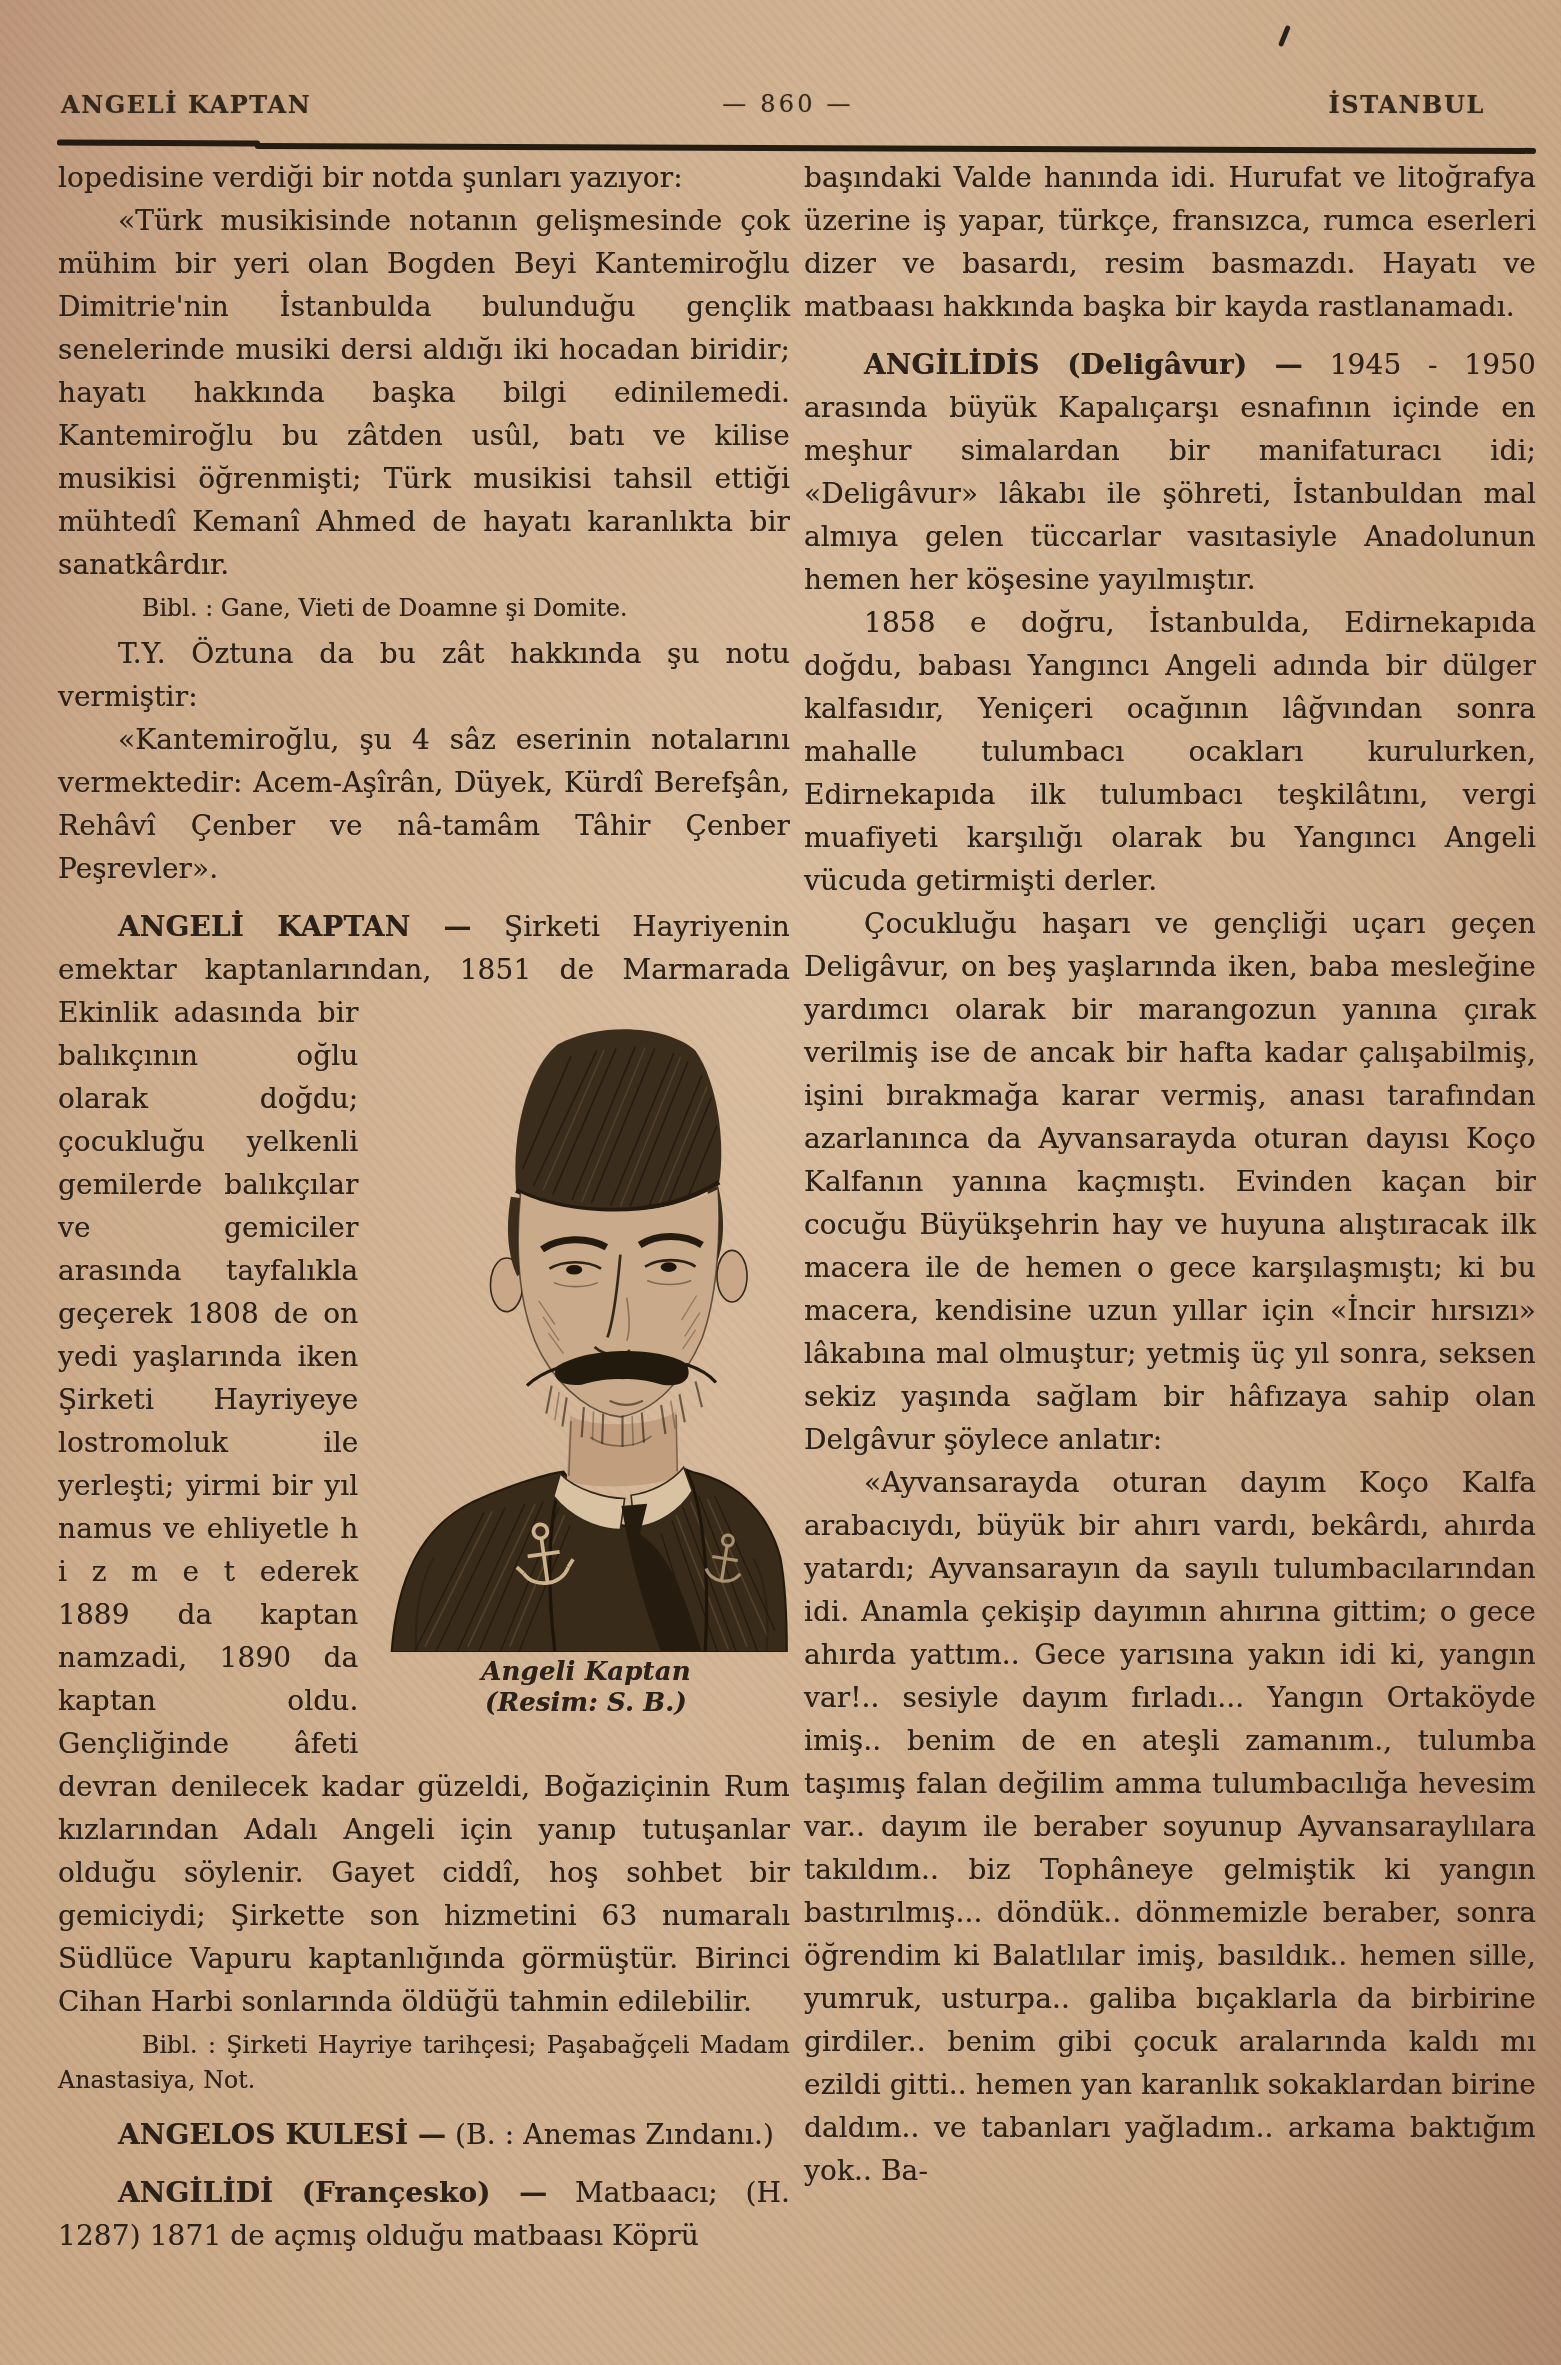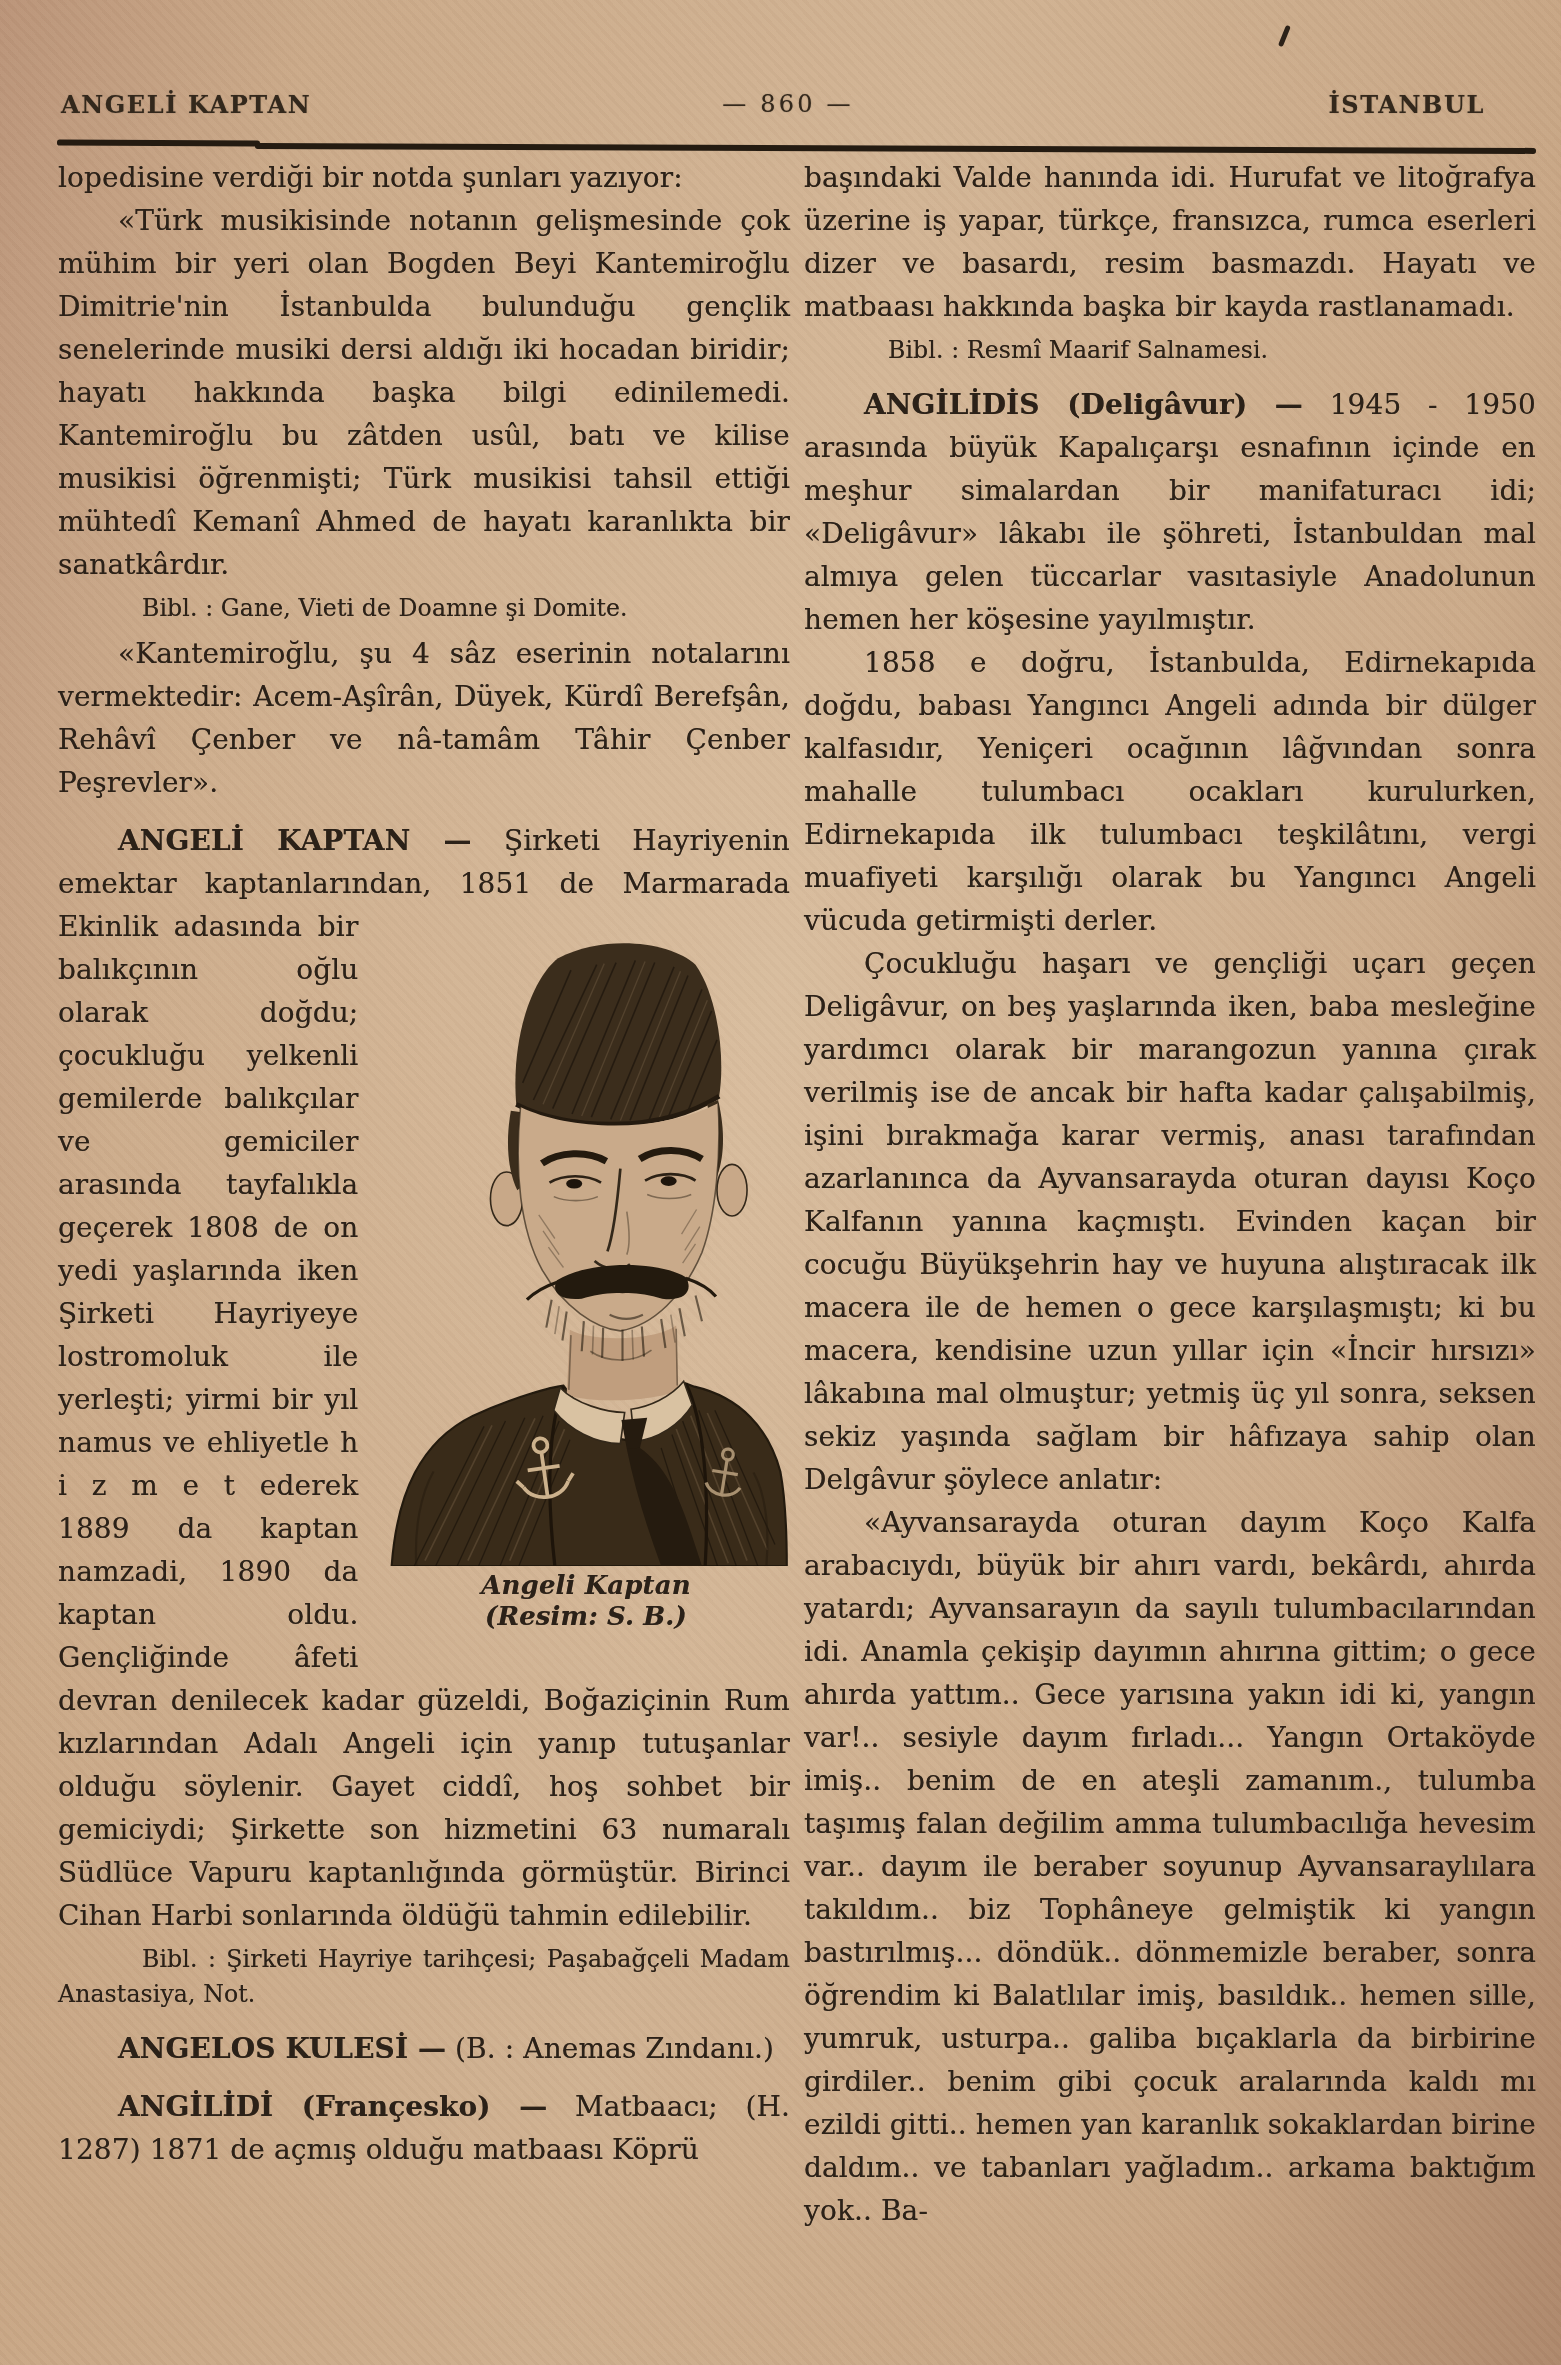--- a/index.html
+++ b/index.html
@@ -50,20 +50,21 @@
   <div class="hdr hdr-left">ANGELİ KAPTAN</div>
   <div class="hdr hdr-center">— 860 —</div>
   <div class="hdr hdr-right">İSTANBUL</div>
   <div class="rule-a"></div>
   <div class="rule-b"></div>
 
   <div class="col col-left">
     <p class="noindent">lopedisine verdiği bir notda şunları yazıyor:</p>
     <p>«Türk musikisinde notanın gelişmesinde çok mühim bir yeri olan Bogden Beyi Kantemiroğlu Dimitrie'nin İstanbulda bulunduğu gençlik senelerinde musiki dersi aldığı iki hocadan biridir; hayatı hakkında başka bilgi edinilemedi. Kantemiroğlu bu zâtden usûl, batı ve kilise musikisi öğrenmişti; Türk musikisi tahsil ettiği mühtedî Kemanî Ahmed de hayatı karanlıkta bir sanatkârdır.</p>
     <p class="bibl">Bibl. : Gane, Vieti de Doamne şi Domite.</p>
+    <p>T.Y. Öztuna da bu zât hakkında şu notu vermiştir:</p>
     <p>«Kantemiroğlu, şu 4 sâz eserinin notalarını vermektedir: Acem-Aşîrân, Düyek, Kürdî Berefşân, Rehâvî Çenber ve nâ-tamâm Tâhir Çenber Peşrevler».</p>
 
     <p class="entry">
       <span class="headword">ANGELİ KAPTAN —</span><span> Şirketi Hayriyenin emektar kaptanlarından, 1851 de Marmarada </span><span class="figure">
         <svg viewBox="0 0 760 1220" aria-hidden="true">
 
           <path d="M18,1220 C28,1084 72,988 170,940 C248,904 320,886 338,884 L352,902 C372,946 422,982 458,986 L472,984 C518,972 558,940 566,880 L582,886 C668,906 720,964 742,1044 C752,1098 754,1160 754,1220 Z" fill="#392b19" stroke="#231a0e" stroke-width="4"></path>
           <g stroke="#0f0a05" stroke-width="2.5" opacity="0.5">
             <path d="M60,1220 L190,960"></path>
               <path d="M100,1220 L230,950"></path>
@@ -199,21 +200,20 @@
       <span class="headword">ANGELOS KULESİ —</span><span> (B. : Anemas Zındanı.)</span>
     </p>
 
     <p class="entry">
       <span class="headword">ANGİLİDİ (Françesko) —</span><span> Matbaacı; (H. 1287) 1871 de açmış olduğu matbaası Köprü</span>
     </p>
   </div>
 
   <div class="col col-right">
     <p class="noindent">başındaki Valde hanında idi. Hurufat ve litoğrafya üzerine iş yapar, türkçe, fransızca, rumca eserleri dizer ve basardı, resim basmazdı. Hayatı ve matbaası hakkında başka bir kayda rastlanamadı.</p>
-    <p class="bibl">Bibl. : Resmî Maarif Salnamesi.</p>
 
     <p class="entry">
       <span class="headword">ANGİLİDİS (Deligâvur) —</span><span> 1945 - 1950 arasında büyük Kapalıçarşı esnafının içinde en meşhur simalardan bir manifaturacı idi; «Deligâvur» lâkabı ile şöhreti, İstanbuldan mal almıya gelen tüccarlar vasıtasiyle Anadolunun hemen her köşesine yayılmıştır.</span>
     </p>
 
     <p>1858 e doğru, İstanbulda, Edirnekapıda doğdu, babası Yangıncı Angeli adında bir dülger kalfasıdır, Yeniçeri ocağının lâğvından sonra mahalle tulumbacı ocakları kurulurken, Edirnekapıda ilk tulumbacı teşkilâtını, vergi muafiyeti karşılığı olarak bu Yangıncı Angeli vücuda getirmişti derler.</p>
     <p>Çocukluğu haşarı ve gençliği uçarı geçen Deligâvur, on beş yaşlarında iken, baba mesleğine yardımcı olarak bir marangozun yanına çırak verilmiş ise de ancak bir hafta kadar çalışabilmiş, işini bırakmağa karar vermiş, anası tarafından azarlanınca da Ayvansarayda oturan dayısı Koço Kalfanın yanına kaçmıştı. Evinden kaçan bir cocuğu Büyükşehrin hay ve huyuna alıştıracak ilk macera ile de hemen o gece karşılaşmıştı; ki bu macera, kendisine uzun yıllar için «İncir hırsızı» lâkabına mal olmuştur; yetmiş üç yıl sonra, seksen sekiz yaşında sağlam bir hâfızaya sahip olan Delgâvur şöylece anlatır:</p>
     <p>«Ayvansarayda oturan dayım Koço Kalfa arabacıydı, büyük bir ahırı vardı, bekârdı, ahırda yatardı; Ayvansarayın da sayılı tulumbacılarından idi. Anamla çekişip dayımın ahırına gittim; o gece ahırda yattım.. Gece yarısına yakın idi ki, yangın var!.. sesiyle dayım fırladı... Yangın Ortaköyde imiş.. benim de en ateşli zamanım., tulumba taşımış falan değilim amma tulumbacılığa hevesim var.. dayım ile beraber soyunup Ayvansaraylılara takıldım.. biz Tophâneye gelmiştik ki yangın bastırılmış... döndük.. dönmemizle beraber, sonra öğrendim ki Balatlılar imiş, basıldık.. hemen sille, yumruk, usturpa.. galiba bıçaklarla da birbirine girdiler.. benim gibi çocuk aralarında kaldı mı ezildi gitti.. hemen yan karanlık sokaklardan birine daldım.. ve tabanları yağladım.. arkama baktığım yok.. Ba-</p>
   </div>
 

